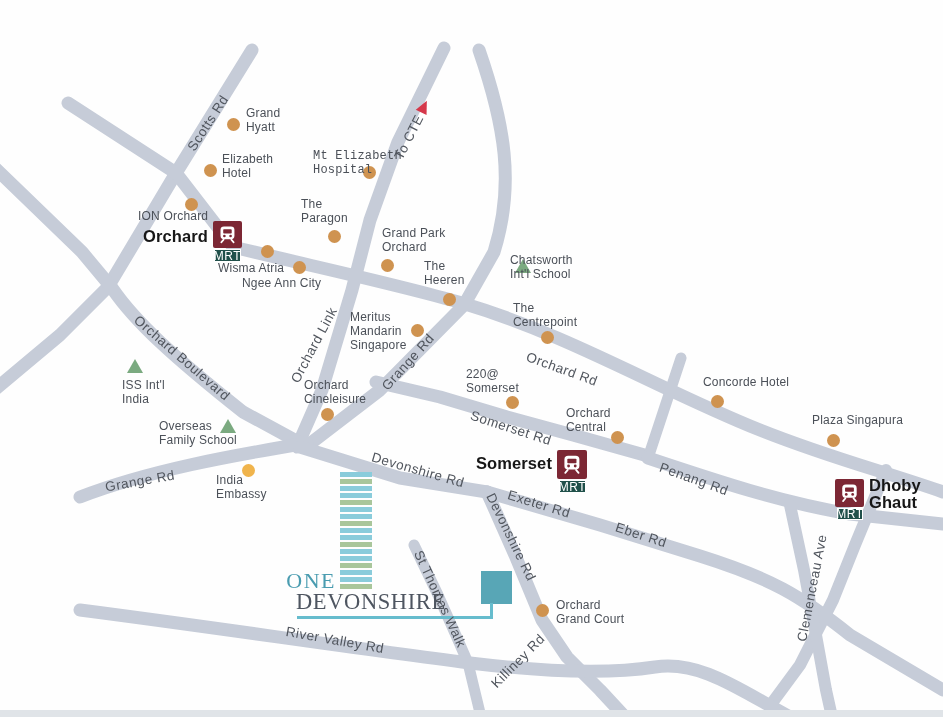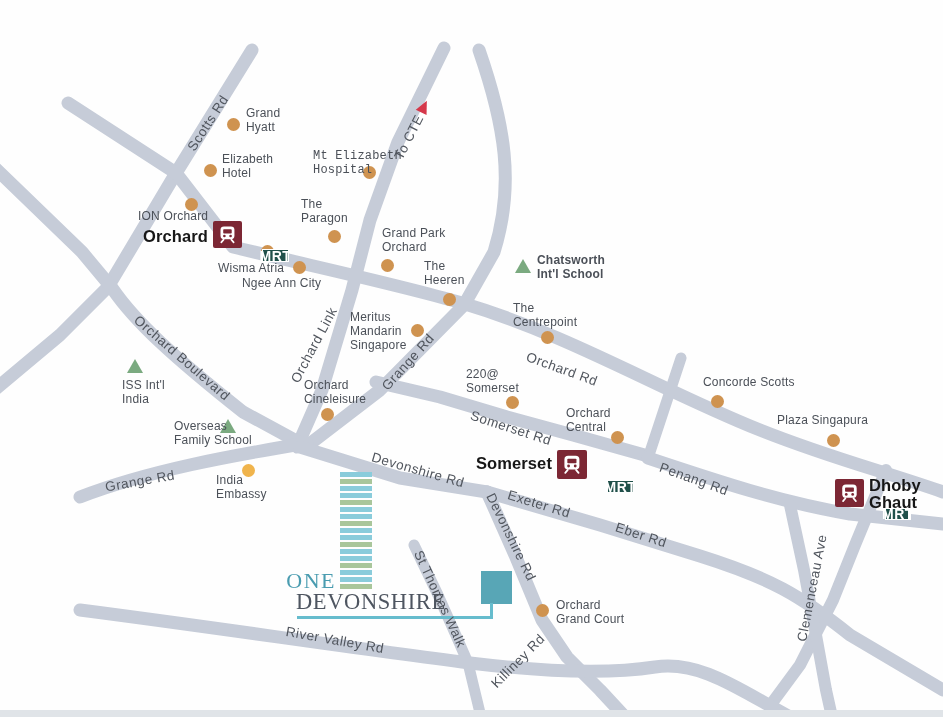--- a/index.html
+++ b/index.html
@@ -17,22 +17,22 @@
   .dot{position:absolute;z-index:2;width:13px;height:13px;border-radius:50%;background:var(--dot);}
   .tri{position:absolute;z-index:2;width:0;height:0;border-left:8px solid transparent;
       border-right:8px solid transparent;border-bottom:14px solid var(--school);}
   .cte-arrow{position:absolute;z-index:2;width:0;height:0;border-left:6.5px solid transparent;
       border-right:6.5px solid transparent;border-bottom:13px solid var(--cte_red);}
 
   .mrt-square{position:absolute;z-index:3;background:var(--mrt_bg);border-radius:2px;
       display:flex;align-items:center;justify-content:center;}
   .mrt-square svg{width:86%;height:86%;color:var(--mrt_bg);}
   .mrt-tag{position:absolute;z-index:3;background:var(--mrt_tag_bg);color:#fff;
-      font-weight:bold;font-size:14px;display:flex;align-items:center;justify-content:center;
-      border:1.5px solid #fff;letter-spacing:.5px;box-sizing:border-box;margin-left:48px;}
+      font-weight:normal;font-size:12px;display:flex;align-items:center;justify-content:center;
+      border:1.5px solid #fff;letter-spacing:.5px;box-sizing:border-box;}
   .station-label{position:absolute;z-index:3;color:var(--station_text);font-weight:bold;
       font-size:16.5px;line-height:1.05;white-space:pre-line;letter-spacing:.1px;}
 
   
   #tower{position:absolute;left:340px;top:472px;width:32px;z-index:1;}
   #tower .stripe{width:32px;height:5px;margin-bottom:2px;}
   #logo-one{position:absolute;left:268px;top:568px;width:68px;text-align:right;z-index:2;
       font-family:"Liberation Serif", serif;font-size:22px;letter-spacing:1.5px;color:var(--teal);}
   #logo-dev{position:absolute;left:296px;top:589px;z-index:2;
       font-family:"Liberation Serif", serif;font-size:22.5px;letter-spacing:.6px;color:var(--logo_text);}
@@ -138,47 +138,47 @@
       <div class="lm-label" style="left: 382px; top: 226px;">Grand Park
 Orchard</div>
       <div class="dot" style="left: 260.5px; top: 244.5px;"></div>
       <div class="lm-label" style="left: 218px; top: 261px;">Wisma Atria</div>
       <div class="dot" style="left: 292.5px; top: 260.5px;"></div>
       <div class="lm-label" style="left: 242px; top: 276px;">Ngee Ann City</div>
       <div class="dot" style="left: 442.5px; top: 292.5px;"></div>
       <div class="lm-label" style="left: 424px; top: 259px;">The
 Heeren</div>
       <div class="tri" style="left: 515px; top: 259px;"></div>
-      <div class="lm-label" style="left: 537px; top: 253px; font-weight: bold;">Chatsworth
+      <div class="lm-label" style="left: 510px; top: 253px;">Chatsworth
 Int'l School</div>
       <div class="dot" style="left: 410.5px; top: 323.5px;"></div>
       <div class="lm-label" style="left: 350px; top: 310px;">Meritus
 Mandarin
 Singapore</div>
       <div class="dot" style="left: 540.5px; top: 330.5px;"></div>
       <div class="lm-label" style="left: 513px; top: 301px;">The
 Centrepoint</div>
       <div class="dot" style="left: 505.5px; top: 395.5px;"></div>
       <div class="lm-label" style="left: 466px; top: 367px;">220@
 Somerset</div>
       <div class="dot" style="left: 610.5px; top: 430.5px;"></div>
       <div class="lm-label" style="left: 566px; top: 406px;">Orchard
 Central</div>
       <div class="dot" style="left: 710.5px; top: 394.5px;"></div>
-      <div class="lm-label" style="left: 703px; top: 375px;">Concorde Scotts</div>
+      <div class="lm-label" style="left: 703px; top: 375px;">Concorde Hotel</div>
       <div class="dot" style="left: 826.5px; top: 433.5px;"></div>
-      <div class="lm-label" style="left: 777px; top: 413px;">Plaza Singapura</div>
+      <div class="lm-label" style="left: 812px; top: 413px;">Plaza Singapura</div>
       <div class="dot" style="left: 320.5px; top: 407.5px;"></div>
       <div class="lm-label" style="left: 304px; top: 378px;">Orchard
 Cineleisure</div>
       <div class="tri" style="left: 127px; top: 359px;"></div>
       <div class="lm-label" style="left: 122px; top: 378px;">ISS Int'l
 India</div>
       <div class="tri" style="left: 220px; top: 419px;"></div>
-      <div class="lm-label" style="left: 159px; top: 419px; margin-left: 15px;">Overseas
+      <div class="lm-label" style="left: 159px; top: 419px;">Overseas
 Family School</div>
       <div class="dot" style="left: 241.5px; top: 463.5px; background: rgb(240, 180, 76);"></div>
       <div class="lm-label" style="left: 216px; top: 473px;">India
 Embassy</div>
       <div class="dot" style="left: 535.5px; top: 603.5px;"></div>
       <div class="lm-label" style="left: 556px; top: 598px;">Orchard
 Grand Court</div>
       <div class="mrt-square" style="left: 213px; top: 221px; width: 29px; height: 27px;">
         <svg>
           <use href="#train-glyph"></use>

